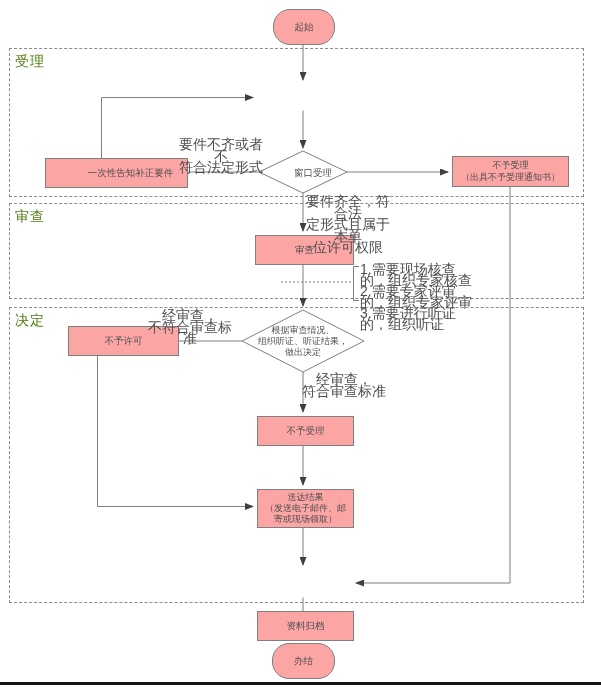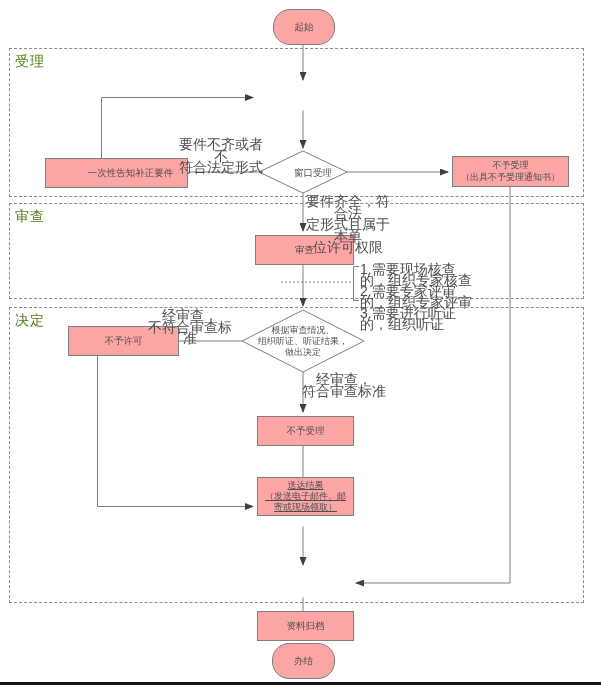--- a/index.html
+++ b/index.html
@@ -80,21 +80,21 @@
     </g>
   </svg>
 
   <div class="node stadium" style="left:273px;top:9px;width:60px;height:34px;">起始</div>
   <div class="node" style="left:45px;top:158px;width:113px;height:28px;padding-left:28px;">一次性告知补正要件</div>
   <div class="node" style="left:452px;top:156px;width:115px;height:29px;font-size:9px;">不予受理
 （出具不予受理通知书）</div>
   <div class="node" style="left:255px;top:235px;width:97px;height:28px;">审查</div>
   <div class="node" style="left:43px;top:326px;width:109px;height:28px;margin-left:25px;">不予许可</div>
   <div class="node" style="left:257px;top:416px;width:95px;height:28px;">不予受理</div>
-  <div class="node" style="left:257px;top:477px;width:95px;height:37px;font-size:9px;line-height:11px;text-decoration:underline;">送达结果
+  <div class="node" style="left:257px;top:489px;width:95px;height:37px;font-size:9px;line-height:11px;">送达结果
 （发送电子邮件、邮
 寄或现场领取）</div>
   <div class="node" style="left:257px;top:569px;width:95px;height:28px;margin-top:42px;">资料归档</div>
   <div class="node stadium" style="left:272px;top:643px;width:61px;height:34px;">办结</div>
 
   <div class="dlabel" style="left:263px;top:166px;width:100px;height:12px;">窗口受理</div>
   <div class="dlabel" style="left:245px;top:324px;width:116px;height:34px;font-size:9px;">根据审查情况、
 组织听证、听证结果，
 做出决定</div>
 

